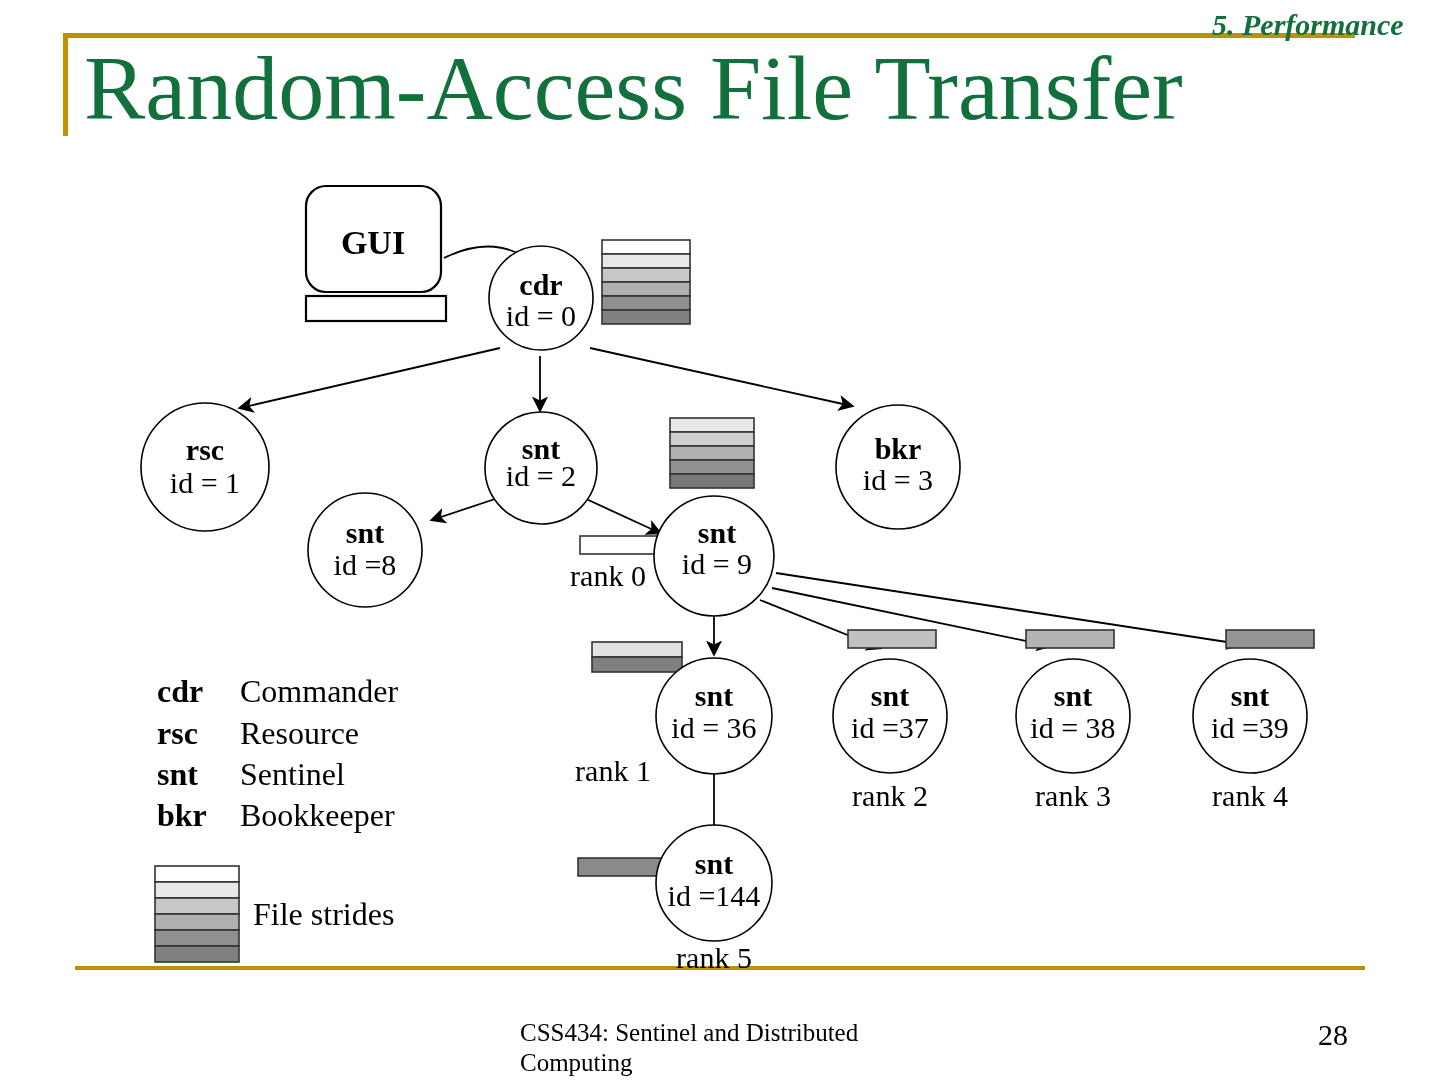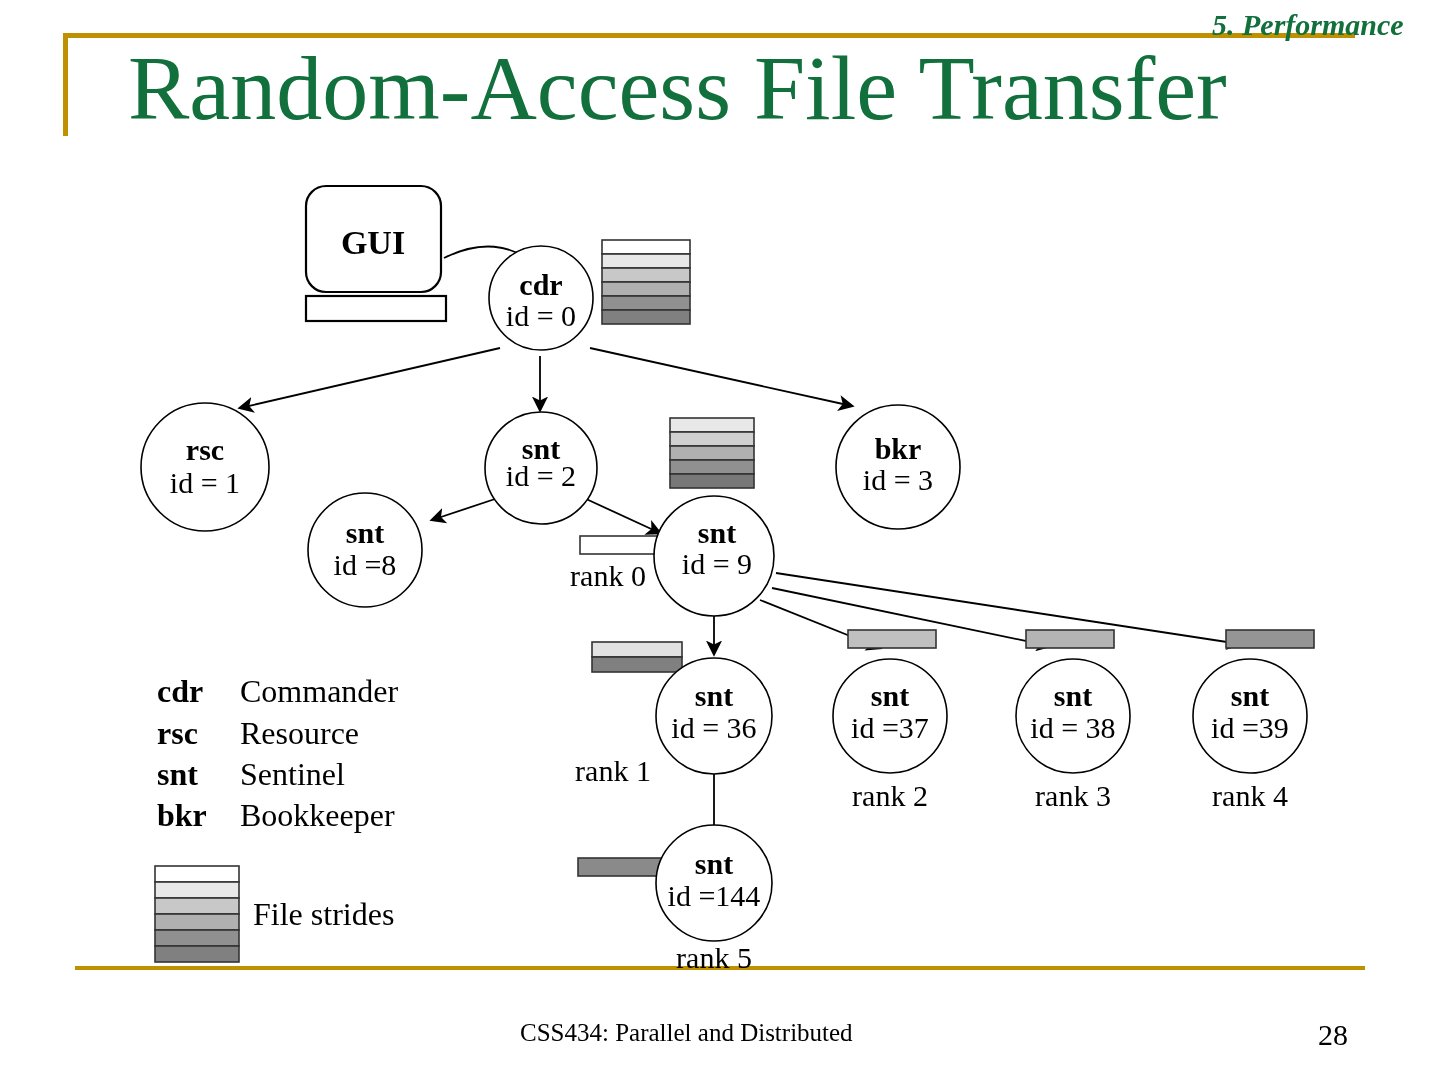--- a/index.html
+++ b/index.html
@@ -53,21 +53,20 @@
     position: absolute;
     left: 84px;
     top: 42px;
     width: 1300px;
     color: #11703c;
     font-size: 92px;
     line-height: 1.0;
     font-weight: normal;
     white-space: nowrap;
     font-family: "Liberation Serif", "DejaVu Serif", serif;
-    margin-left: 44px;
   }
   .section-tag {
     position: absolute;
     left: 1212px;
     top: 6px;
     width: 230px;
     color: #11703c;
     font-size: 30px;
     line-height: 1.28;
     font-weight: bold;
@@ -329,17 +328,18 @@
         <rect class="band" x="155" y="730" width="84" height="16" fill="#c8c8c8"></rect>
         <rect class="band" x="155" y="746" width="84" height="16" fill="#b0b0b0"></rect>
         <rect class="band" x="155" y="762" width="84" height="16" fill="#909090"></rect>
         <rect class="band" x="155" y="778" width="84" height="16" fill="#808080"></rect>
         <text class="legend-strides" x="253" y="757">File strides</text>
       </g>
     </svg>
   </div>
 
   <div class="footer-left">
-    <div>CSS434: Parallel and Distributed</div>
+    <div>CSS434: Sentinel and Distributed</div>
+    <div>Computing</div>
   </div>
   <div class="footer-page">28</div>
 
 </div>
 
 </body></html>

